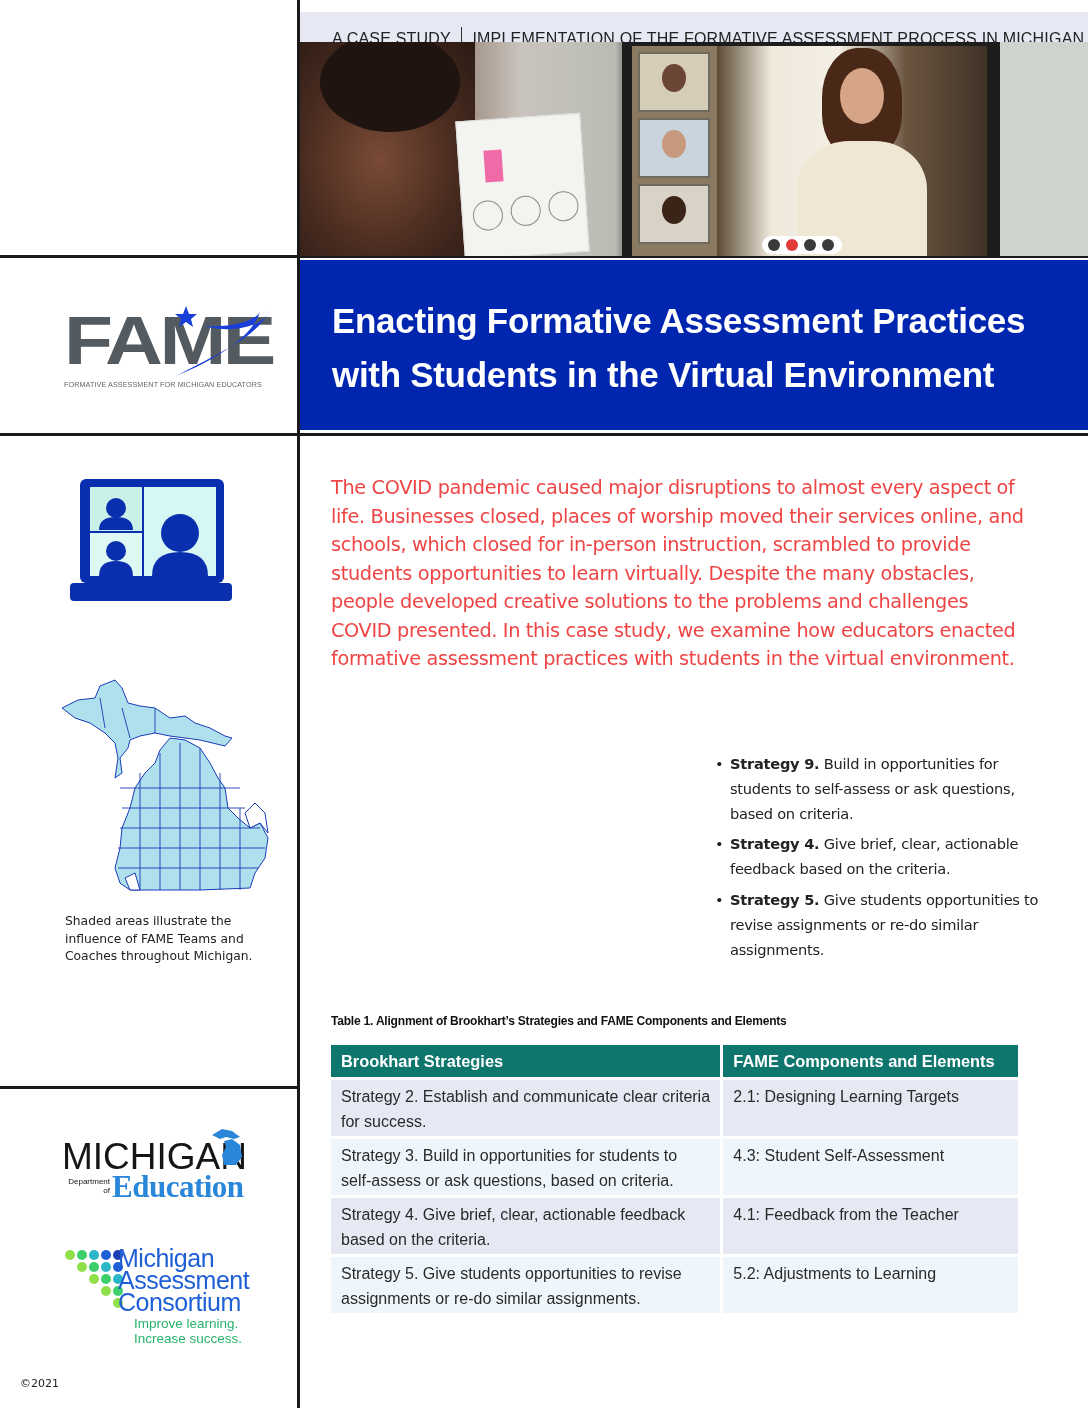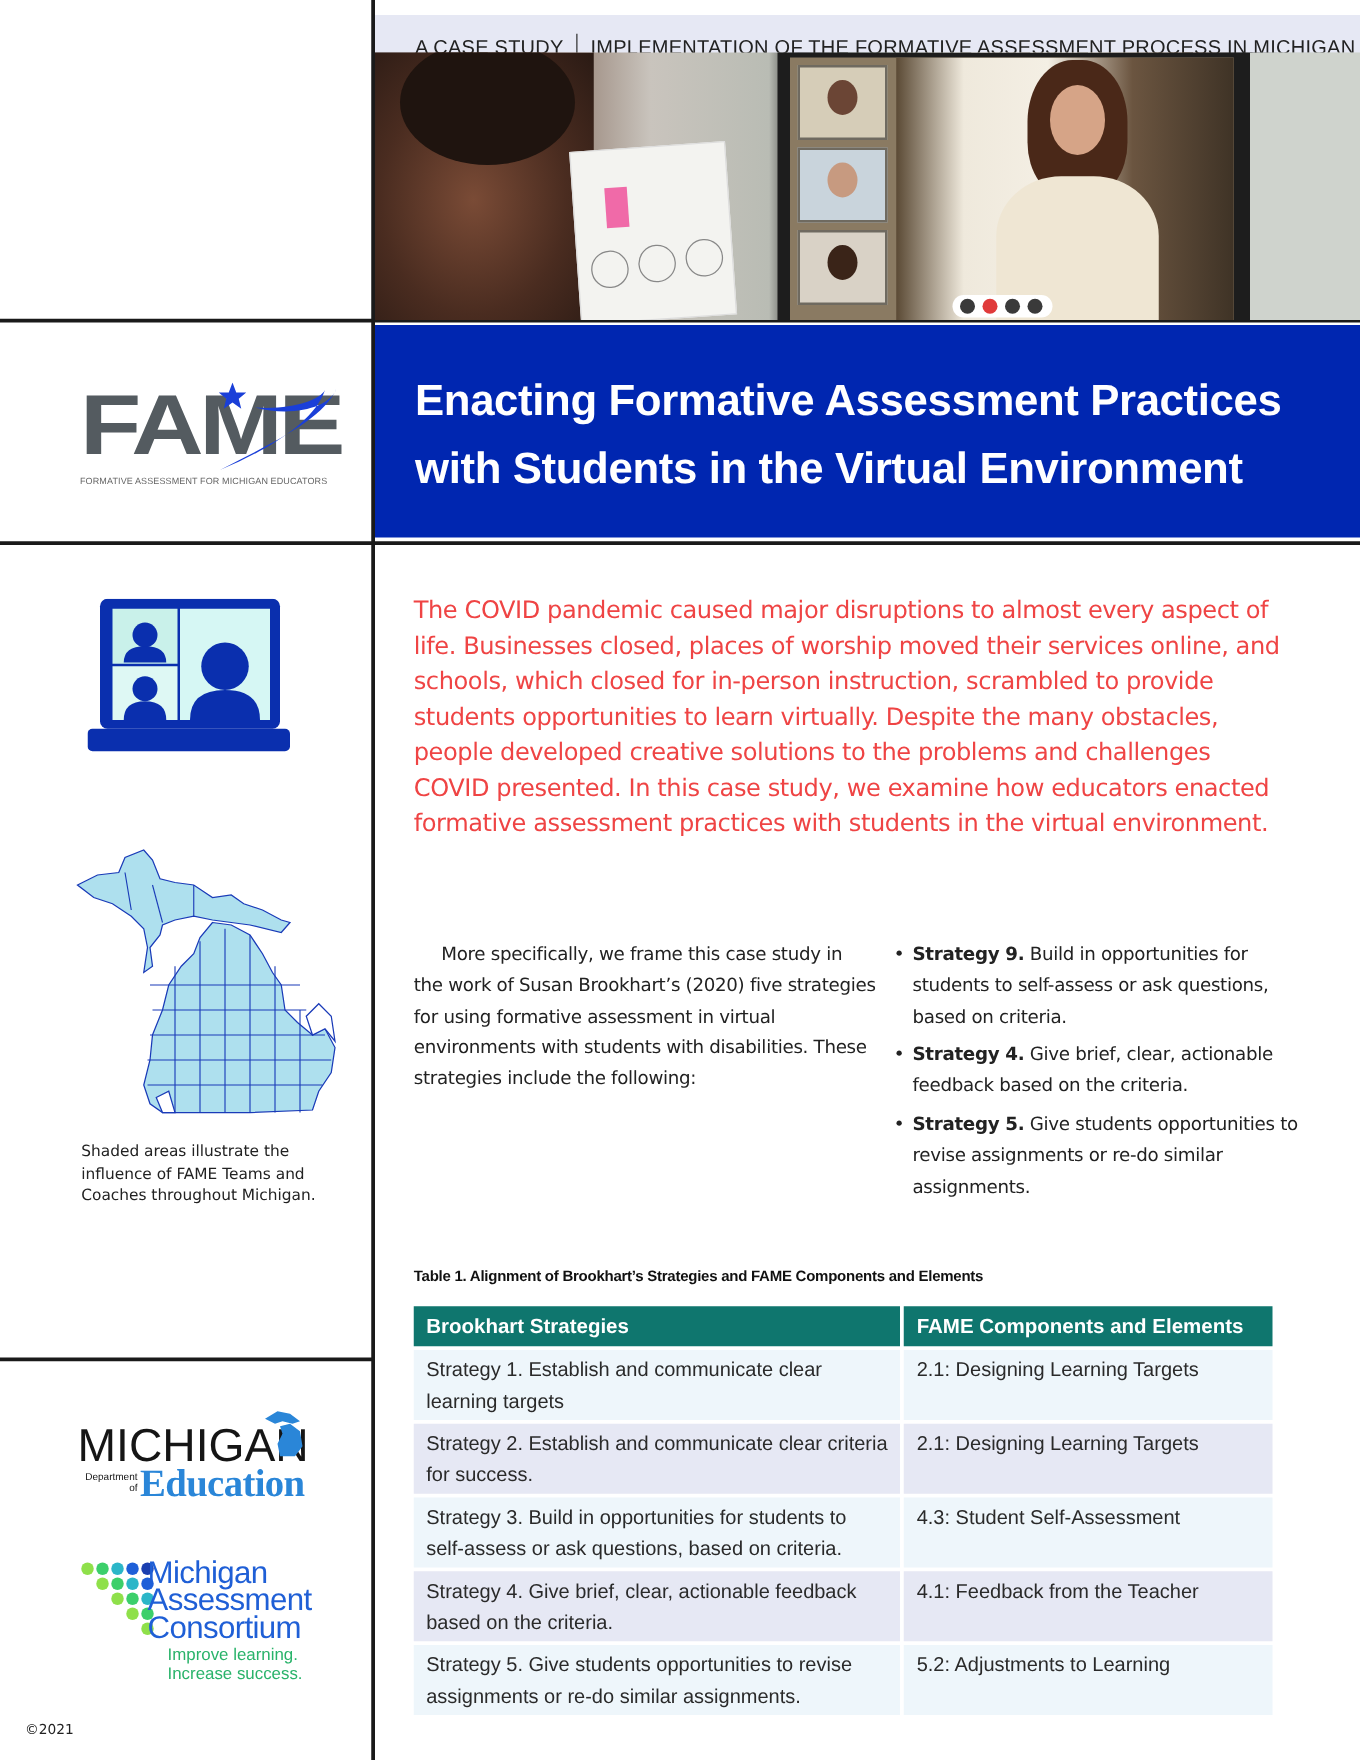--- a/index.html
+++ b/index.html
@@ -187,44 +187,39 @@
     <path d="M40 20 L45 50"></path>
       <path d="M62 30 L70 60"></path>
       <path d="M95 30 L95 55"></path>
   </g>
 </svg>
 <div class="map-caption">Shaded areas illustrate the influence of FAME Teams and Coaches throughout Michigan.</div>
 
 <div class="intro">The COVID pandemic caused major disruptions to almost every aspect of life. Businesses closed, places of worship moved their services online, and schools, which closed for in-person instruction, scrambled to provide students opportunities to learn virtually. Despite the many obstacles, people developed creative solutions to the problems and challenges COVID presented. In this case study, we examine how educators enacted formative assessment practices with students in the virtual environment.</div>
 
 <div class="col col-left">
-  <p>More specifically, we frame this case study in the work of Susan Brookhart’s (2020) five strategies for using formative assessment in virtual environments with students with disabilities. These strategies include the following:</p>
 </div>
 
 <div class="col col-right">
   <ul>
     <li><b>Strategy 9.</b> <span>Build in opportunities for students to self-assess or ask questions, based on criteria.</span></li>
     <li><b>Strategy 4.</b> <span>Give brief, clear, actionable feedback based on the criteria.</span></li>
     <li><b>Strategy 5.</b> <span>Give students opportunities to revise assignments or re-do similar assignments.</span></li>
   </ul>
 </div>
 
 <div class="table-caption">Table 1. Alignment of Brookhart’s Strategies and FAME Components and Elements</div>
 <table class="tbl">
   <thead>
     <tr>
       <th class="c1">Brookhart Strategies</th>
       <th class="c2">FAME Components and Elements</th>
     </tr>
   </thead>
   <tbody>
-    <tr class="odd">
-      <td>Strategy 1. Establish and communicate clear learning targets</td>
-      <td>2.1: Designing Learning Targets</td>
-    </tr>
     <tr class="even">
       <td>Strategy 2. Establish and communicate clear criteria for success.</td>
       <td>2.1: Designing Learning Targets</td>
     </tr>
     <tr class="odd">
       <td>Strategy 3. Build in opportunities for students to self-assess or ask questions, based on criteria.</td>
       <td>4.3: Student Self-Assessment</td>
     </tr>
     <tr class="even">
       <td>Strategy 4. Give brief, clear, actionable feedback based on the criteria.</td>

